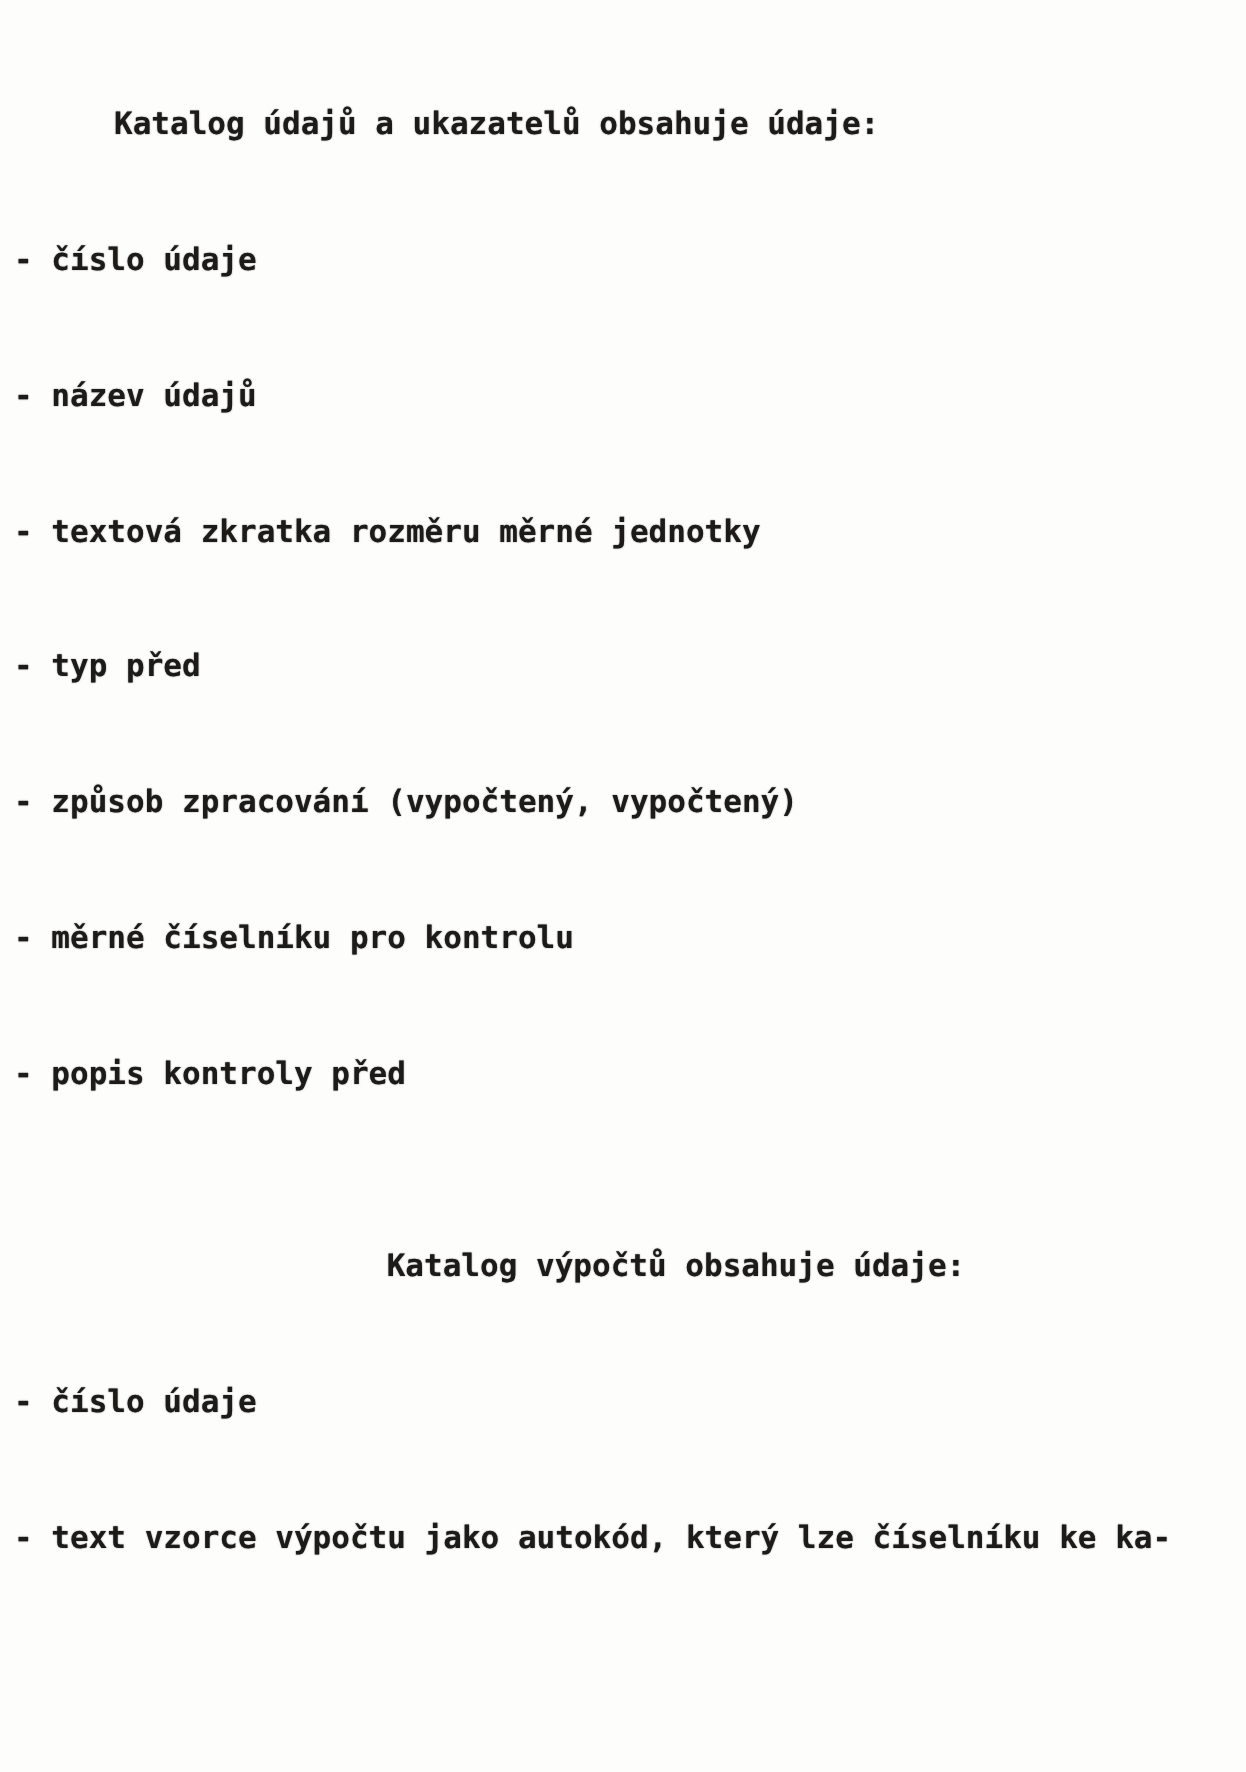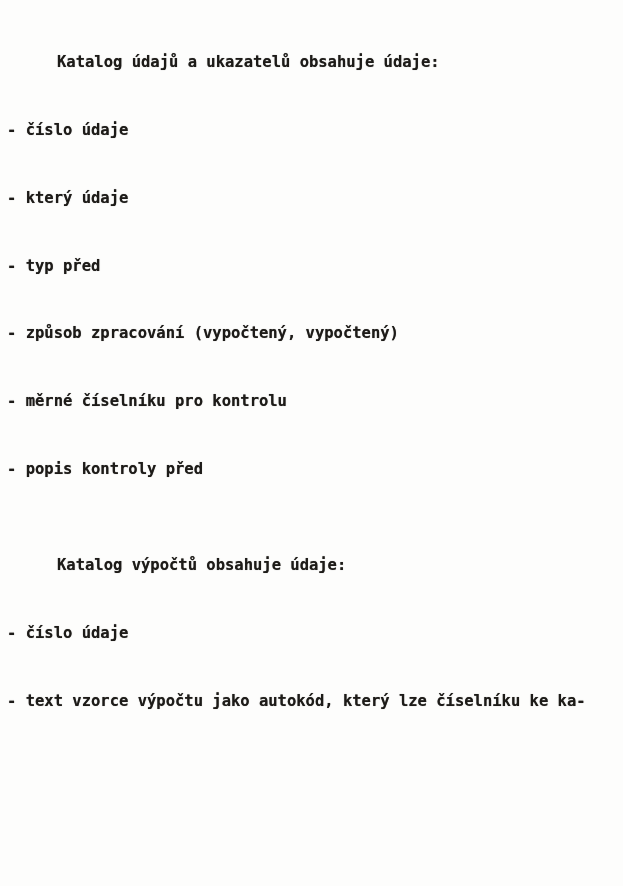--- a/index.html
+++ b/index.html
@@ -25,29 +25,30 @@
     line-height: 22.6px;
     letter-spacing: 0px;
     text-shadow: 0 0 0.7px rgba(20, 18, 15, 0.65);
     white-space: pre;
   }
   .ln {
     min-height: 22.6px;
   }
   .para { padding-left: 50px; }   
   .flush { padding-left: 0; }
-  .mt6  { margin-top: 6px; }
+  .mt6  { margin-top: 6px; text-align: center; }
 </style>
 </head>
 <body>
 
 <div class="page">
   <div class="ln para">Katalog údajů a ukazatelů obsahuje údaje:</div>
   <div class="ln flush">- číslo údaje</div>
-  <div class="ln flush">- který údaje</div>
+  <div class="ln flush">- název údajů</div>
+  <div class="ln flush">- textová zkratka rozměru měrné jednotky</div>
   <div class="ln flush">- typ před</div>
   <div class="ln flush">- způsob zpracování (vypočtený, vypočtený)</div>
   <div class="ln flush">- měrné číselníku pro kontrolu</div>
   <div class="ln flush">- popis kontroly před</div>
 
   <div class="ln para mt6">Katalog výpočtů obsahuje údaje:</div>
   <div class="ln flush">- číslo údaje</div>
   <div class="ln flush">- text vzorce výpočtu jako autokód, který lze číselníku ke ka-</div>
   
 

